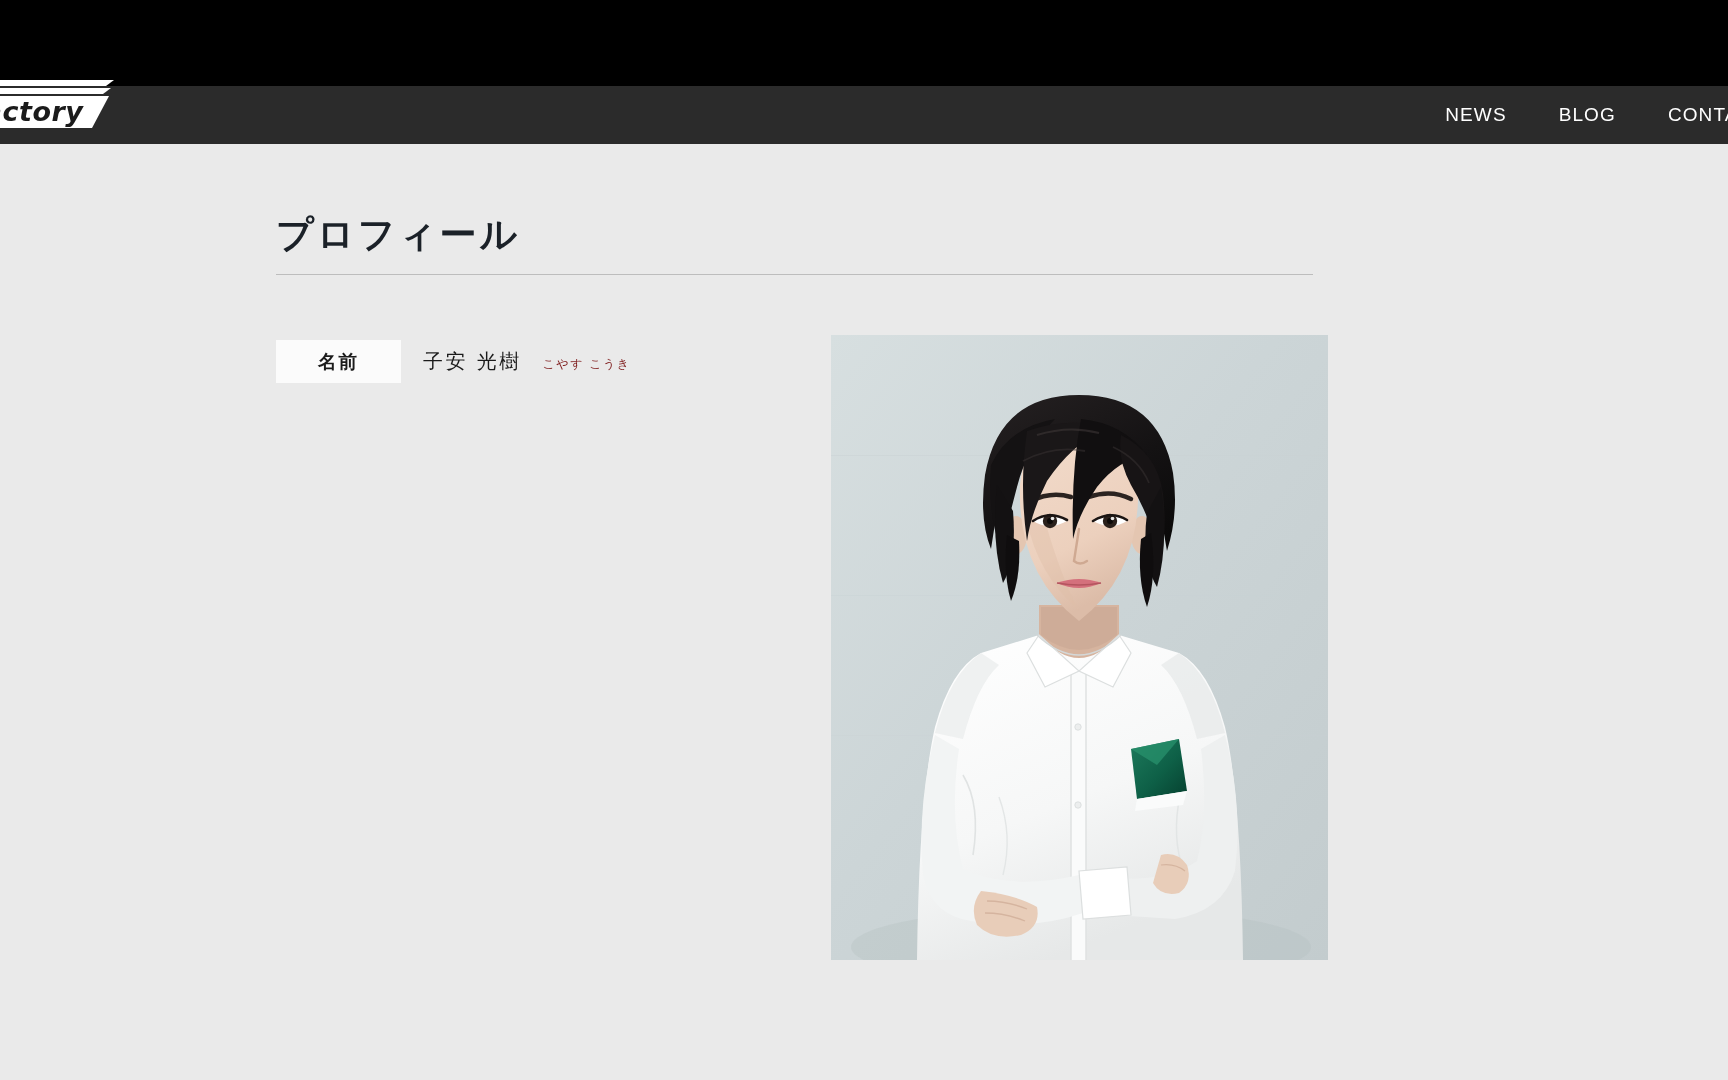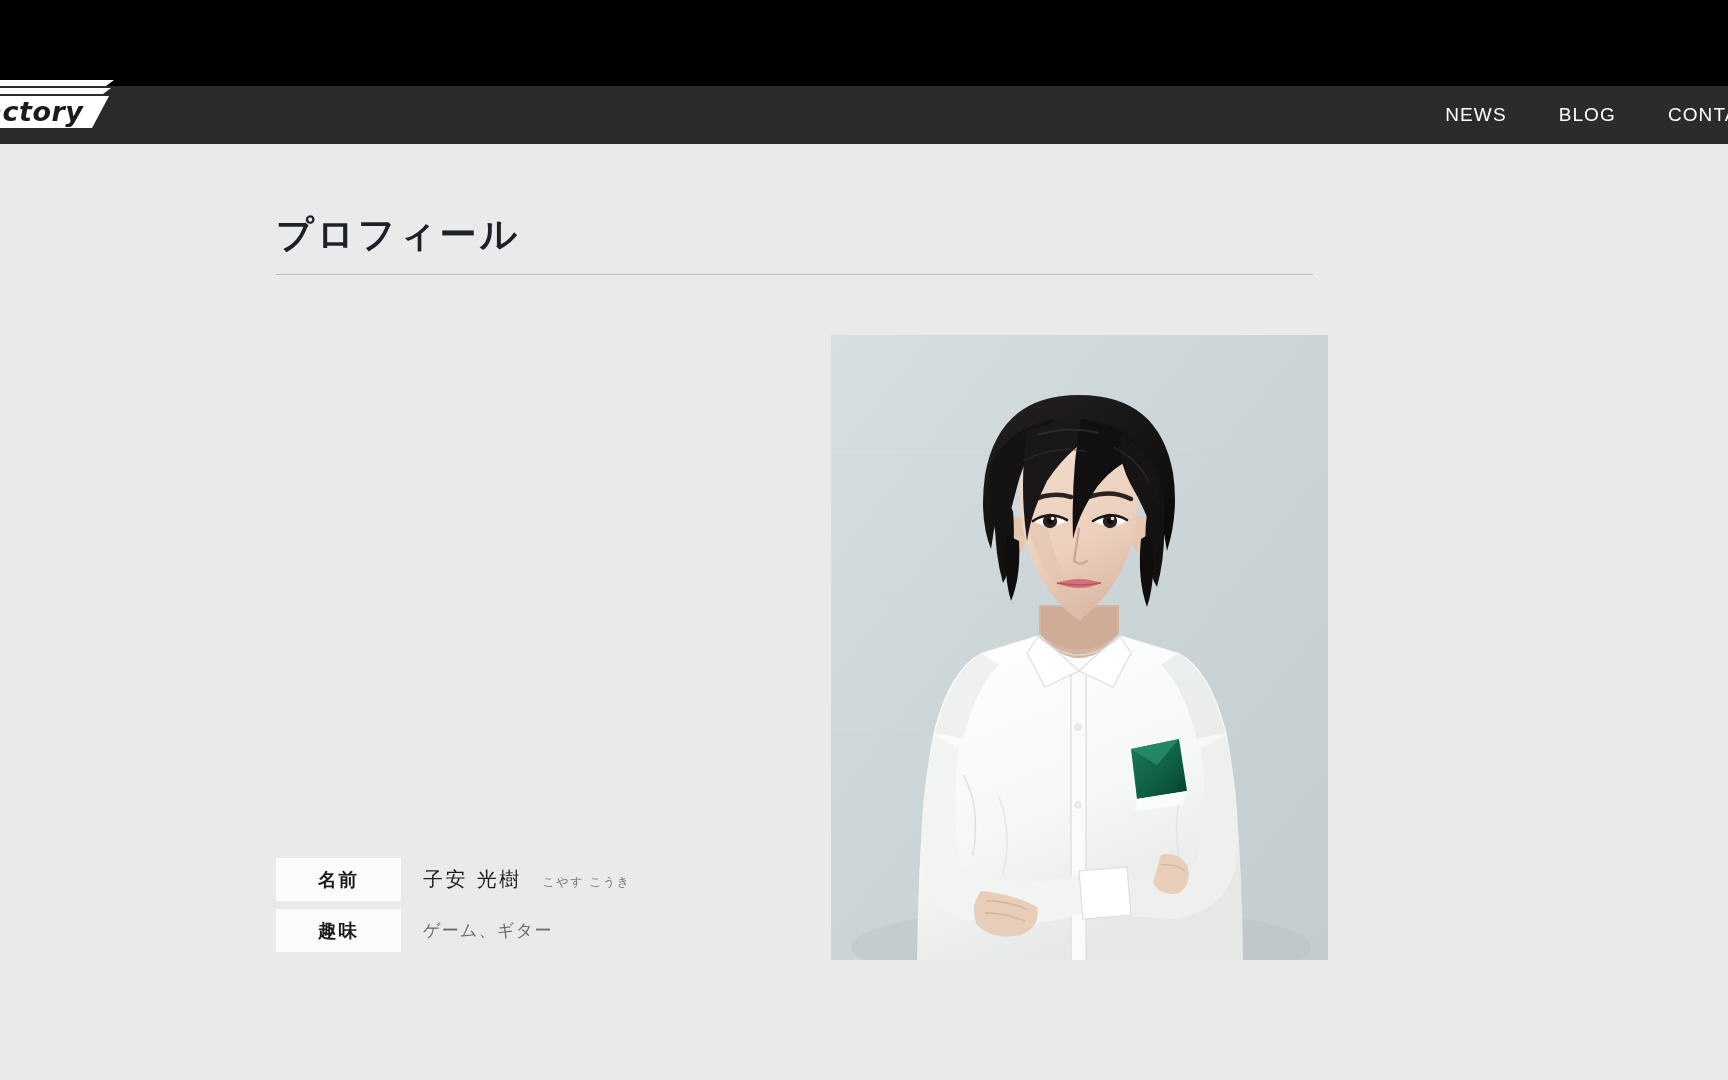--- a/index.html
+++ b/index.html
@@ -105,21 +105,21 @@
 
   .title-rule {
     width: 1037px;
     height: 1px;
     background: #bdbdbd;
     margin-bottom: 60px;
   }
 
   .profile-layout {
     display: flex;
-    align-items: flex-end;
+    align-items: flex-start;
   }
 
   
   .profile-table {
     width: 520px;
     border-collapse: separate;
     border-spacing: 0 8px;
     margin-top: -3px;
   }
   .profile-table td {
@@ -145,21 +145,21 @@
     white-space: nowrap;
   }
   .name-main {
     font-size: 20px;
     font-weight: 400;
     color: #1b1b1b;
     letter-spacing: 2.5px;
   }
   .name-kana {
     font-size: 12px;
-    color: #737373;
+    color: #7f1d1d;
     letter-spacing: 1.5px;
     margin-left: 14px;
     font-weight: 400;
   }
 
   
   .photo-frame {
     margin-left: 35px;
     width: 497px;
     height: 625px;
@@ -204,24 +204,20 @@
     <div class="profile-layout">
 
       <table class="profile-table">
         <tbody>
           <tr>
             <td class="row-label">名前</td>
             <td class="row-value">
               <span class="name-main">子安 光樹</span>
               <span class="name-kana">こやす こうき</span>
             </td>
-          </tr>
-          <tr>
-            <td class="row-label">趣味</td>
-            <td class="row-value">ゲーム、ギター</td>
           </tr>
         </tbody>
       </table>
 
       <div class="photo-frame">
         <svg width="497" height="625" viewBox="0 0 497 625">
           <defs>
             <linearGradient id="bgwall" x1="0" y1="0" x2="1" y2="1">
               <stop offset="0%" stop-color="#d7dfe0"></stop>
               <stop offset="45%" stop-color="#ccd5d7"></stop>

